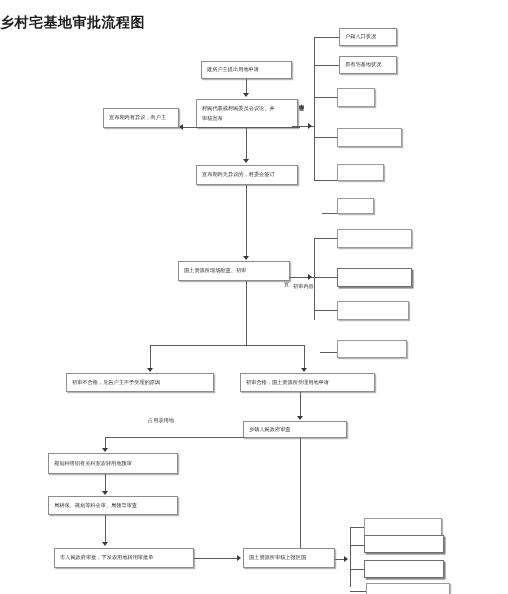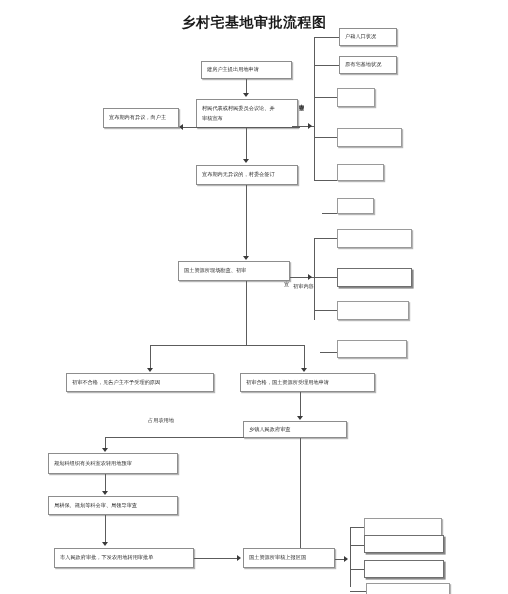--- a/index.html
+++ b/index.html
@@ -15,21 +15,20 @@
     width: 508px;
     height: 594px;
     background: #ffffff;
     overflow: hidden;
   }
   .title {
     position: absolute;
     left: 0;
     top: 14px;
     width: 508px;
-    text-align: center;
     font-size: 14px;
     font-weight: bold;
     color: #1a1a1a;
     letter-spacing: 0.5px;
     font-family: "Liberation Serif", "DejaVu Serif", serif;
   }
   .box {
     position: absolute;
     box-sizing: border-box;
     border: 1px solid #8d8d8d;

